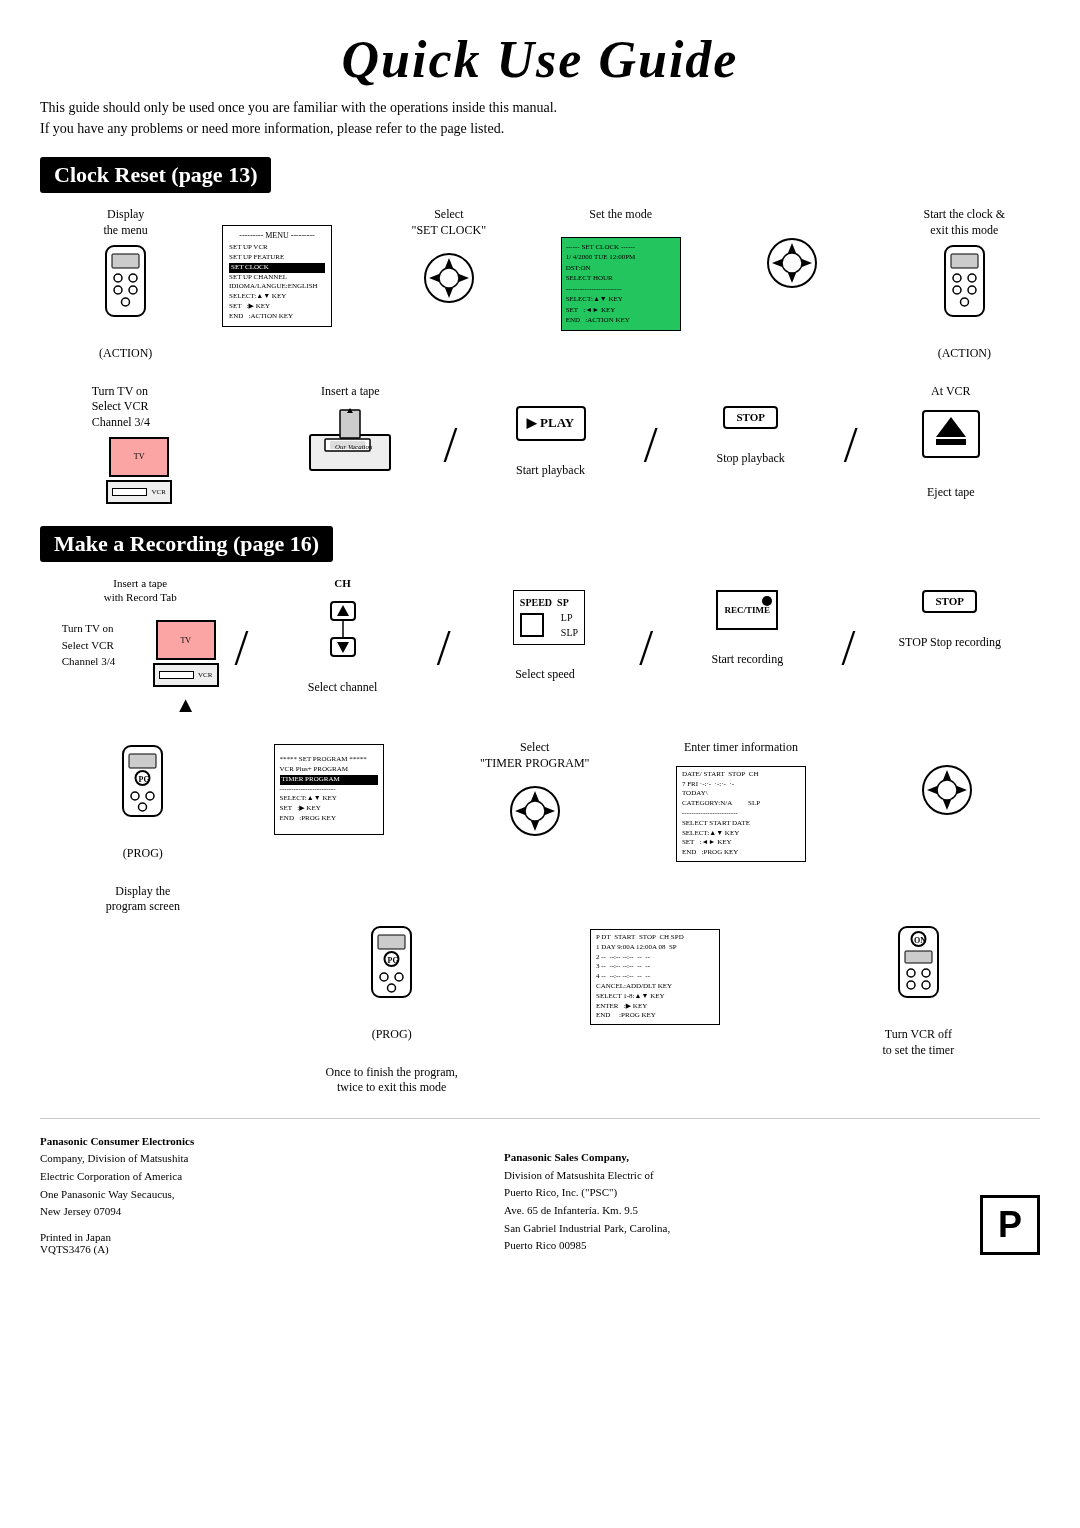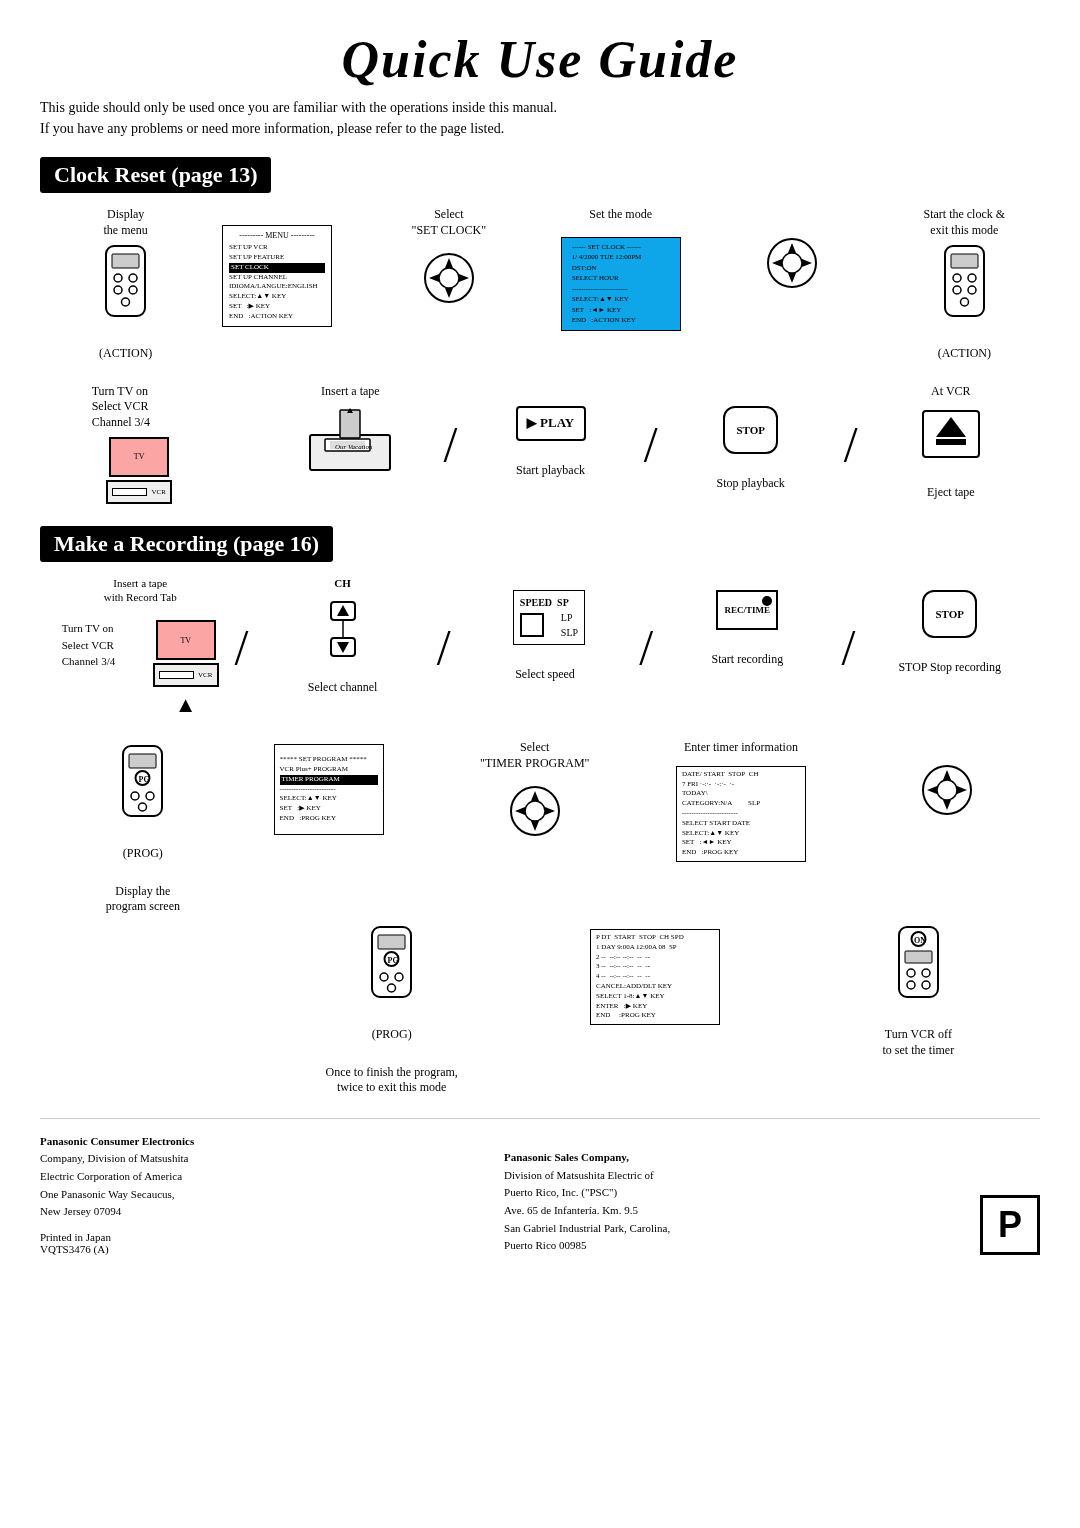--- a/index.html
+++ b/index.html
@@ -140,47 +140,47 @@
     .tape-slot {
       width: 35px;
       height: 8px;
       border: 1.5px solid #000;
       background: #fff;
     }
 
     
     .clock-display {
       border: 1.5px solid #000;
-      padding: 4px 10px;
+      padding: 4px 4px;
       font-size: 8px;
       line-height: 1.5;
-      background: #0ea5e9;
+      background: #22c55e;
       min-width: 120px;
     }
 
     
     .play-btn {
       width: 70px;
       height: 35px;
       border: 2px solid #000;
       border-radius: 4px;
       background: #fff;
       display: flex;
       align-items: center;
       justify-content: center;
       font-size: 13px;
       font-weight: bold;
       gap: 4px;
     }
 
     .stop-btn {
       width: 55px;
-      height: 48px;
+      height: 23px;
       border: 2px solid #000;
-      border-radius: 12px;
+      border-radius: 4px;
       background: #fff;
       display: flex;
       align-items: center;
       justify-content: center;
       font-size: 11px;
       font-weight: bold;
     }
 
     .speed-box {
       border: 1.5px solid #000;

